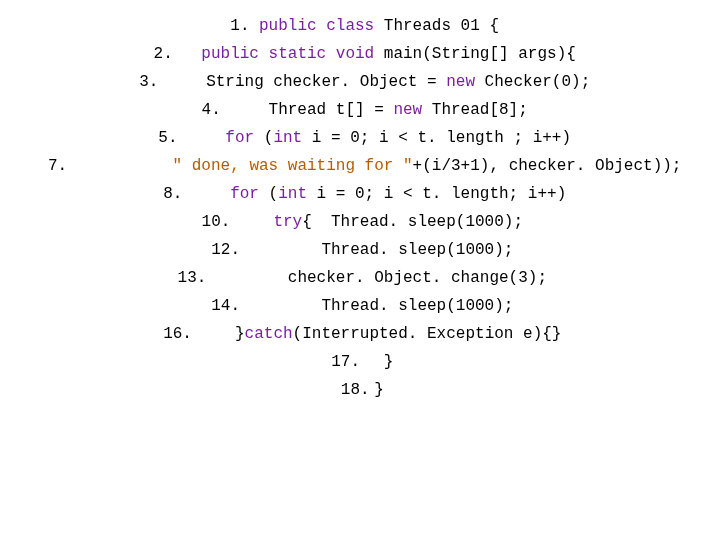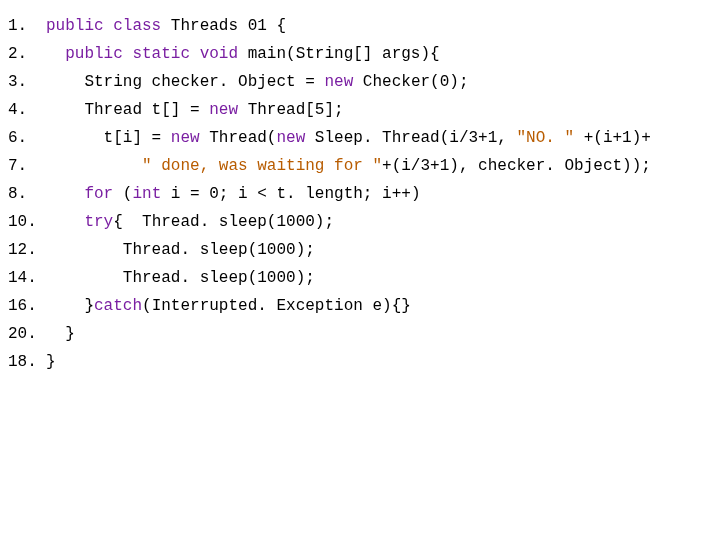--- a/index.html
+++ b/index.html
@@ -9,20 +9,21 @@
     font-size: 16px;
     background: #fff;
     color: #000;
     width: 720px;
     height: 540px;
     box-sizing: border-box;
     line-height: 1.75;
   }
   .line {
     white-space: pre;
+    text-align: center;
   }
   .num {
     display: inline-block;
     min-width: 38px;
     color: #000;
   }
   .kw { color: #7a1fa2; }
   .cls { color: #000; }
   .str { color: #b85c00; }
 </style>
@@ -30,38 +31,39 @@
 <body>
 
 <div>
 
 <div class="line"><span class="num">1.</span><span class="kw">public class </span><span class="cls">Threads 01 {</span></div>
 
 <div class="line"><span class="num">2.</span><span class="kw">  public static void </span><span>main(String[] args){</span></div>
 
 <div class="line"><span class="num">3.</span><span>    String checker. Object = </span><span class="kw">new</span><span> Checker(0);</span></div>
 
-<div class="line"><span class="num">4.</span><span>    Thread t[] = </span><span class="kw">new</span><span> Thread[5];</span></div>
+<div class="line"><span class="num">4.</span><span>    Thread t[] = </span><span class="kw">new</span><span> Thread[8];</span></div>
 
+<div class="line"><span class="num">5.</span><span>    </span><span class="kw">for</span><span> (</span><span class="kw">int</span><span> i = 0; i &lt; t. length ; i++)</span></div>
 
-<div class="line"><span class="num">6.</span><span>      t[i] = </span><span class="kw">new</span><span> Thread(</span><span class="kw">new</span><span> Sleep. Thread(i/3+1, </span><span class="str">"NO. "</span><span> +(i+1)+</span></div>
 
 <div class="line"><span class="num">7.</span><span>          </span><span class="str">" done, was waiting for "</span><span>+(i/3+1), checker. Object));</span></div>
 
 <div class="line"><span class="num">8.</span><span>    </span><span class="kw">for</span><span> (</span><span class="kw">int</span><span> i = 0; i &lt; t. length; i++)</span></div>
 
 
 <div class="line"><span class="num">10.</span><span>    </span><span class="kw">try</span><span>{  Thread. sleep(1000);</span></div>
 
 
 <div class="line"><span class="num">12.</span><span>        Thread. sleep(1000);</span></div>
 
+<div class="line"><span class="num">13.</span><span>        checker. Object. change(3);</span></div>
 
 <div class="line"><span class="num">14.</span><span>        Thread. sleep(1000);</span></div>
 
 
 <div class="line"><span class="num">16.</span><span>    }</span><span class="kw">catch</span><span>(Interrupted. Exception e){}</span></div>
 
-<div class="line"><span class="num">20.</span><span>  }</span></div>
+<div class="line"><span class="num">17.</span><span>  }</span></div>
 
 <div class="line"><span class="num">18.</span><span>}</span></div>
 
 </div>
 
 </body></html>

